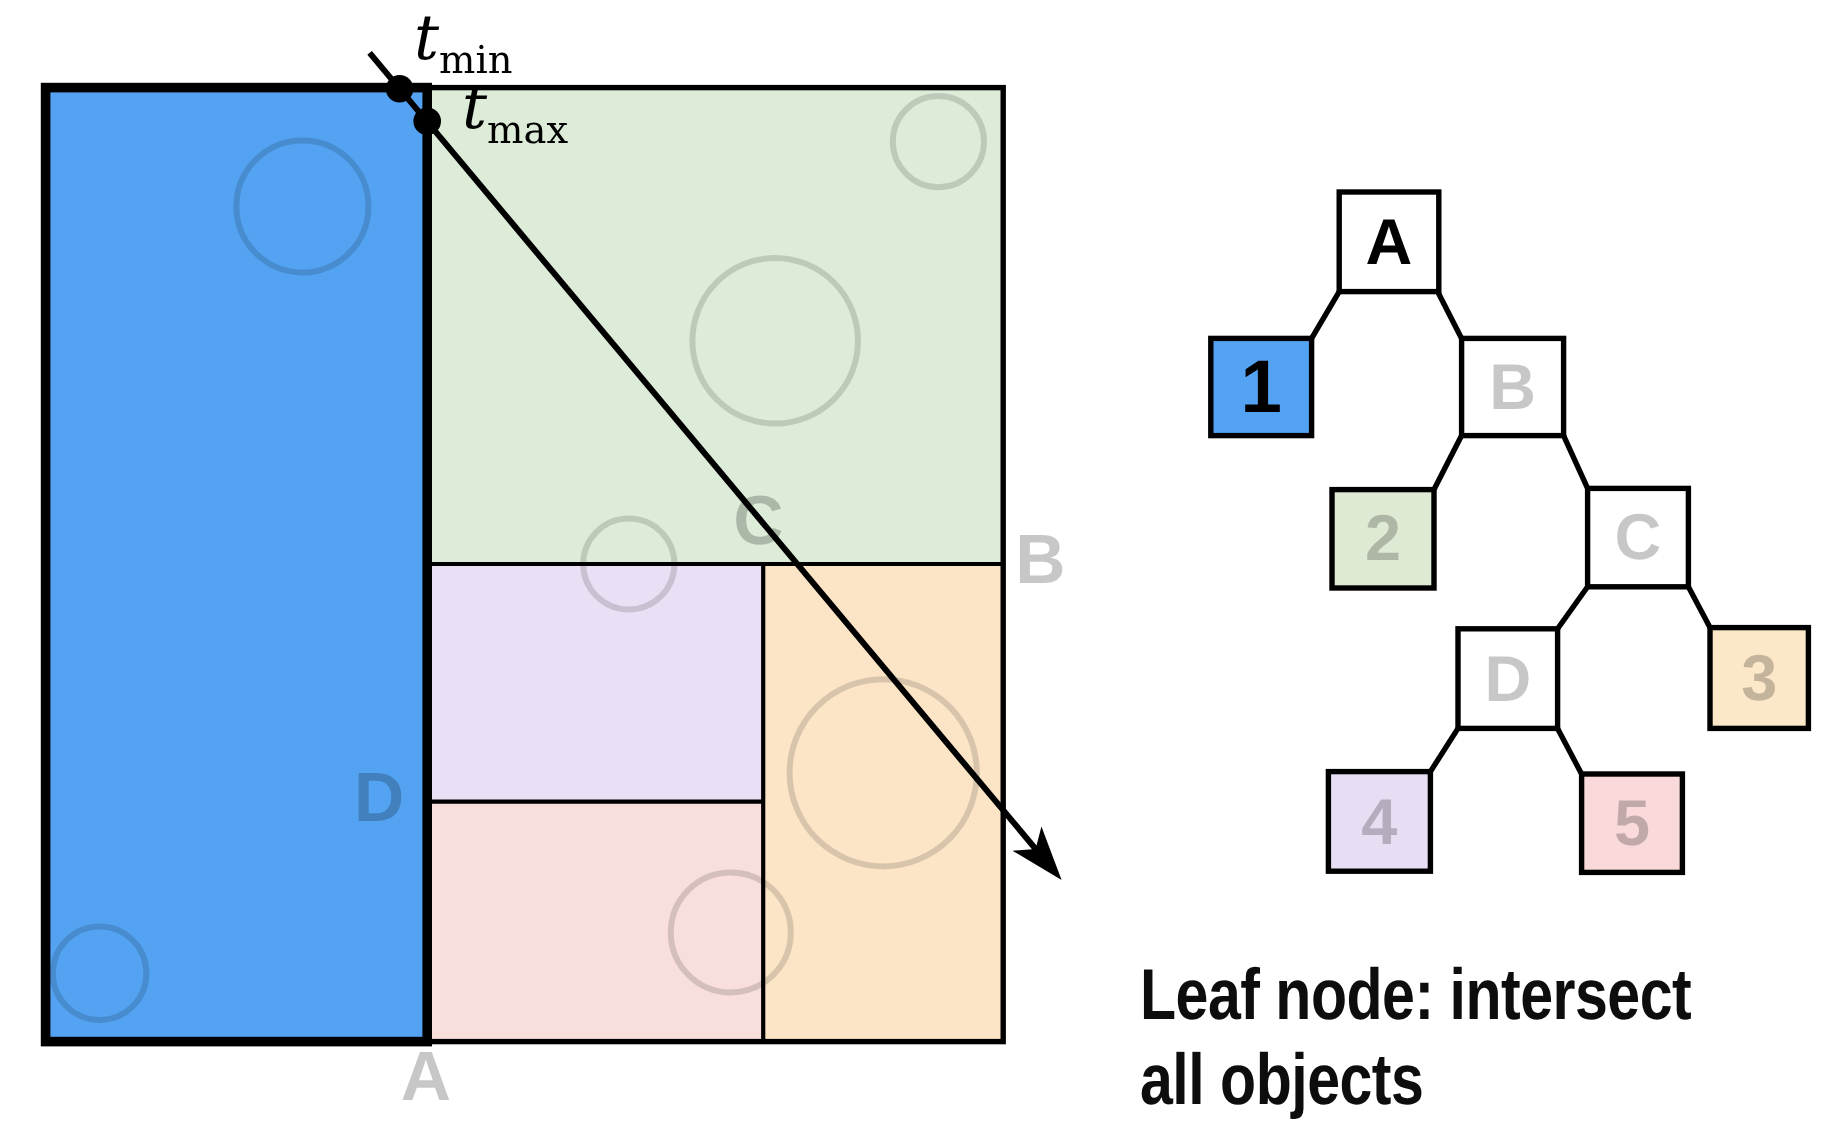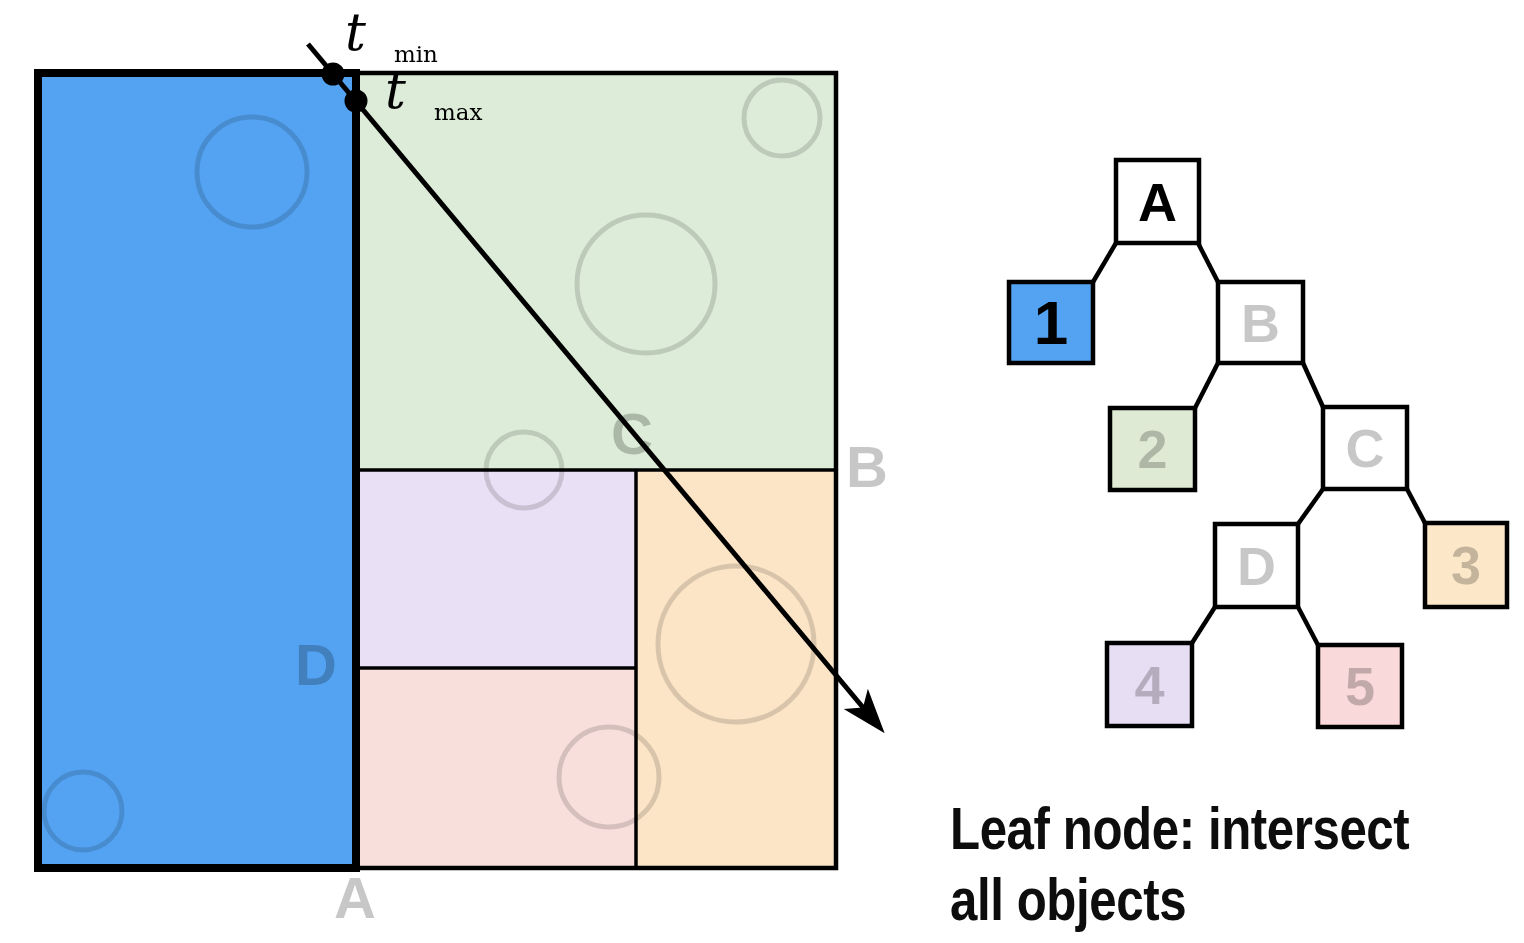--- a/index.html
+++ b/index.html
@@ -23,21 +23,21 @@
     line-height: 1;
   }
 
   .ray-label {
     position: absolute;
     font-family: "DejaVu Serif", serif;
     color: #000;
     white-space: nowrap;
   }
   .ray-label .tvar { font-style: italic; font-size: 52px; line-height: 1; }
-  .ray-label .tsub { font-style: normal; font-size: 23px; line-height: 1; vertical-align: -12px; letter-spacing: 0px; margin-left: 28px; }
+  .ray-label .tsub { font-style: normal; font-size: 32px; line-height: 1; vertical-align: -12px; letter-spacing: 0px; }
 
   .tree-letter {
     position: absolute;
     display: flex;
     align-items: center;
     justify-content: center;
     font-size: 54px;
     font-weight: bold;
     line-height: 1;
   }

